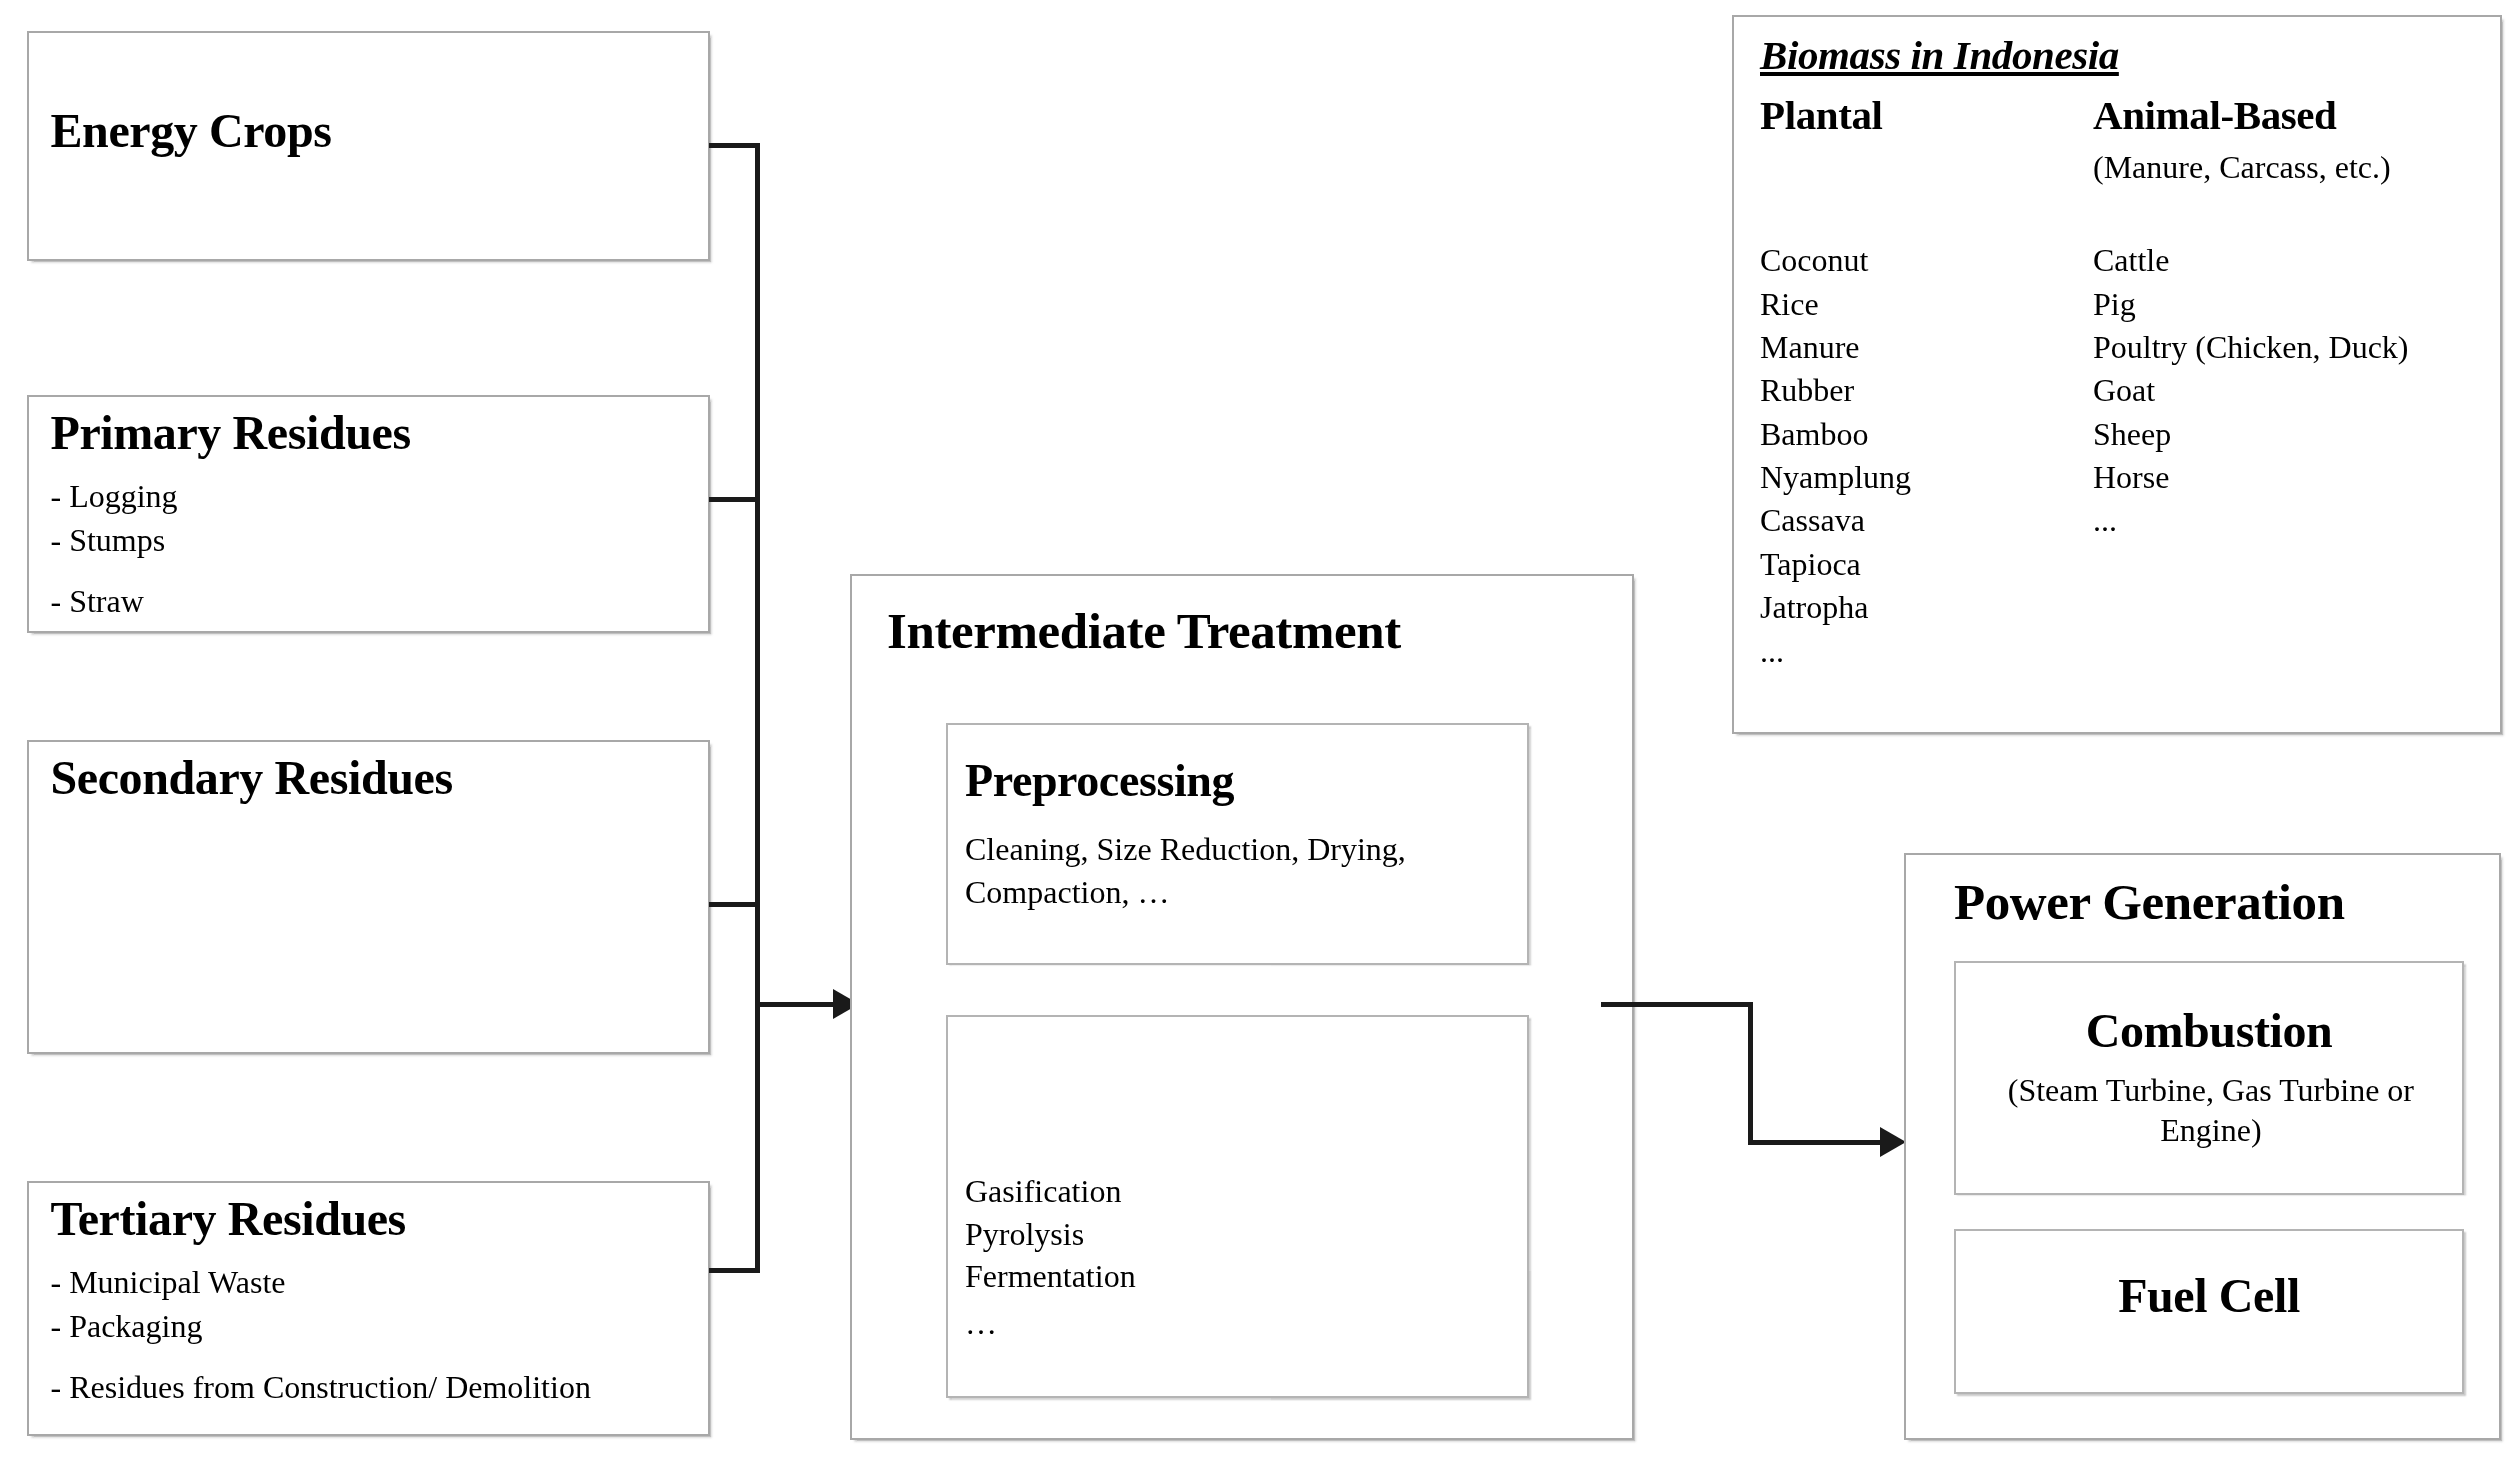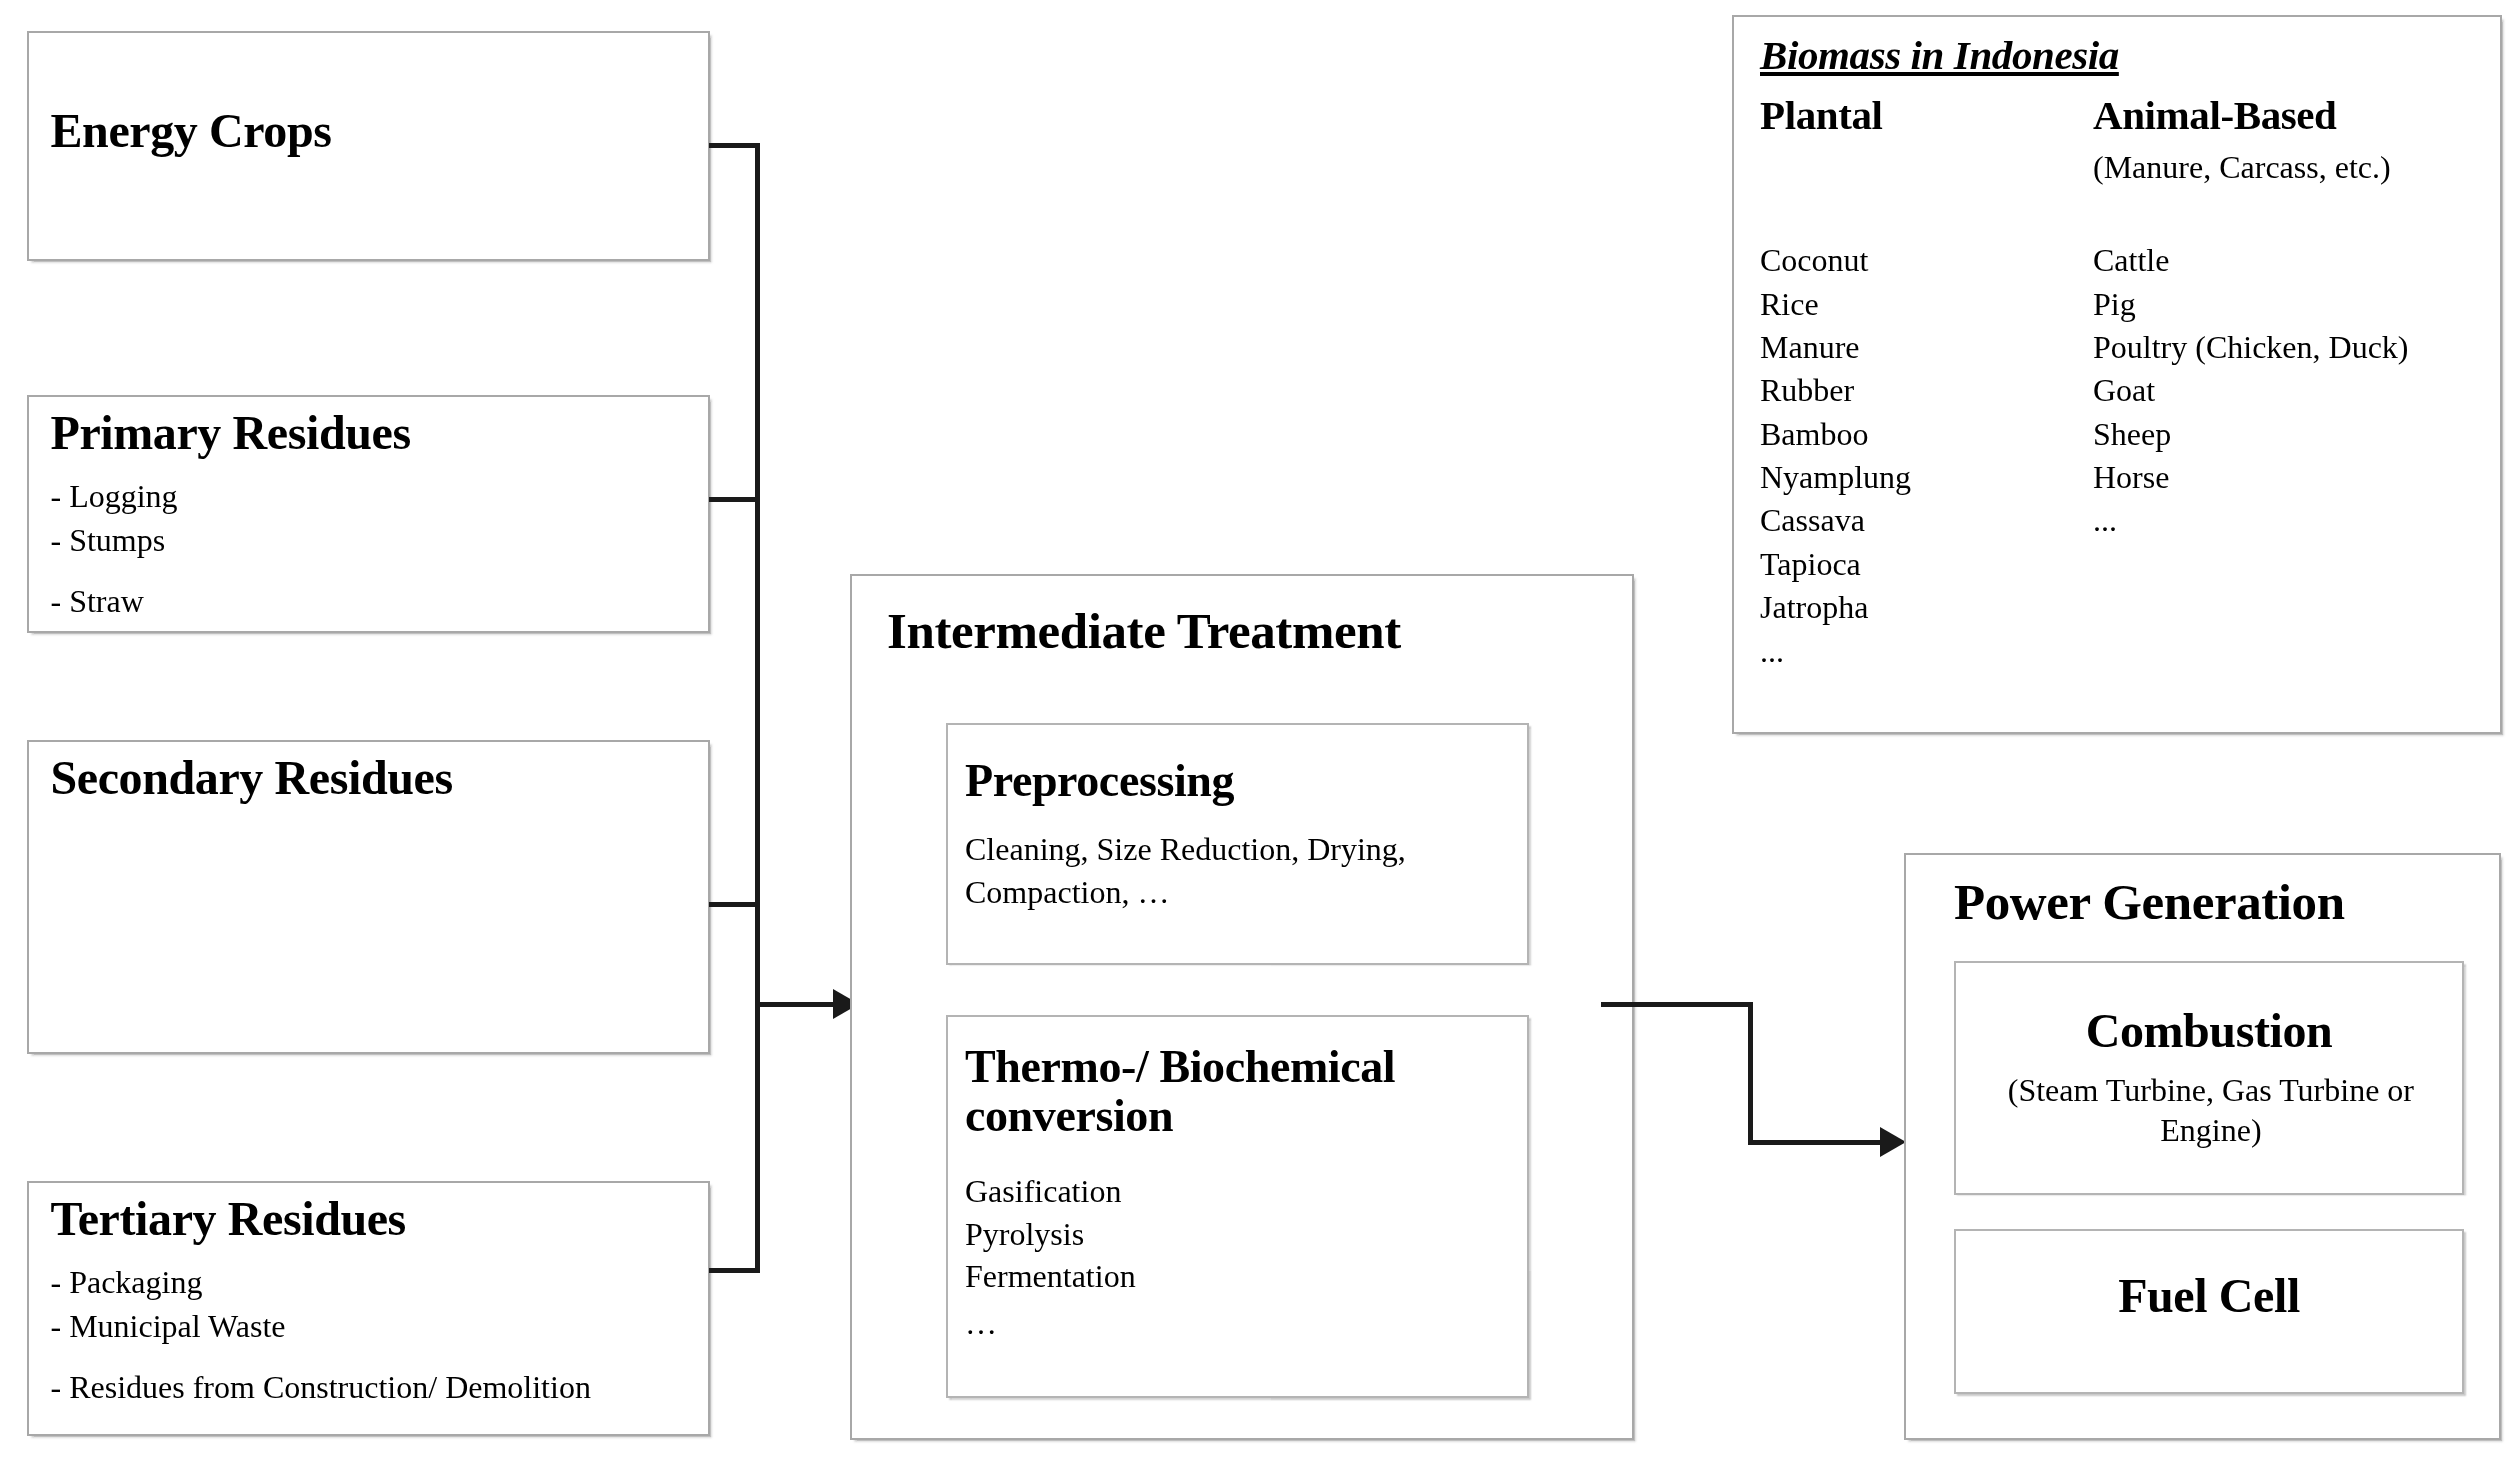--- a/index.html
+++ b/index.html
@@ -150,22 +150,22 @@
     </div>
   </div>
 
   <div class="box" style="left:27px; top:740px; width:683px; height:314px;">
     <div class="title src-title" style="position:absolute; left:21.5px; top:12.3px;">Secondary Residues</div>
   </div>
 
   <div class="box" style="left:27px; top:1181px; width:683px; height:255px;">
     <div class="title src-title" style="position:absolute; left:21.5px; top:12.3px;">Tertiary Residues</div>
     <div class="src-list" style="position:absolute; left:21.5px; top:77px;">
+      <div class="item">- Municipal Waste</div>
       <div class="item">- Packaging</div>
-      <div class="item">- Municipal Waste</div>
       <div class="item" style="margin-top:17px;">- Residues from Construction/ Demolition</div>
     </div>
   </div>
 
   <div>
 
     <div class="line" style="left:709px; top:143px; width:51px; height:4.6px;"></div>
     <div class="line" style="left:709px; top:497px; width:51px; height:4.6px;"></div>
     <div class="line" style="left:709px; top:902px; width:51px; height:4.6px;"></div>
     <div class="line" style="left:709px; top:1268px; width:51px; height:4.6px;"></div>
@@ -179,21 +179,20 @@
   <div class="box" style="left:850px; top:574px; width:784px; height:866px;">
 
     <div id="intermediate-title" class="title">Intermediate Treatment</div>
 
     <div class="inner-box" style="left:94px; top:147px; width:583px; height:242px;">
       <div class="mid-heading" style="position:absolute; left:17px; top:32px;">Preprocessing</div>
       <div class="mid-sub" style="position:absolute; left:17px; top:103px; width:544px;">Cleaning, Size Reduction, Drying, Compaction, …</div>
     </div>
 
     <div class="inner-box" style="left:94px; top:439px; width:583px; height:383px;">
-      <div class="mid-heading" style="position:absolute; left:17px; top:26px; width:506px;">Thermo-/ Biochemical conversion</div>
       <div class="mid-sub" style="position:absolute; left:17px; top:153px;">
         <div>Gasification</div>
         <div>Pyrolysis</div>
         <div>Fermentation</div>
         <div style="margin-top:4.6px;">…</div>
       </div>
     </div>
   </div>
 
   <div>

